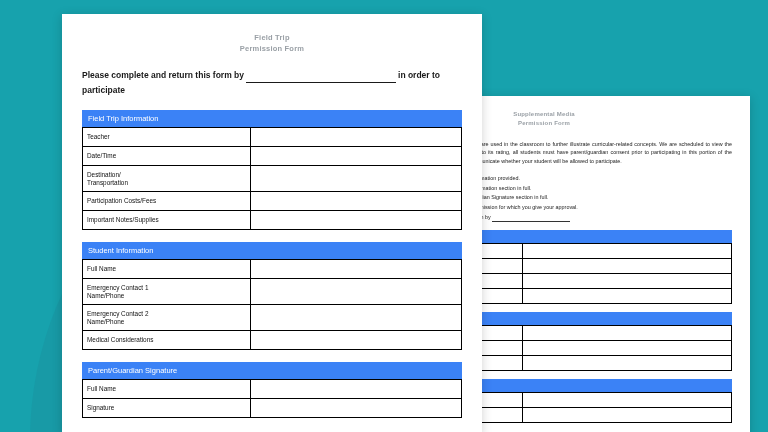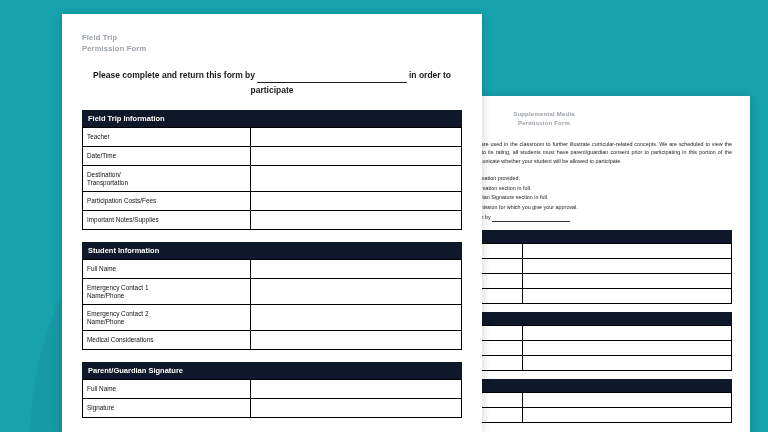--- a/index.html
+++ b/index.html
@@ -49,50 +49,49 @@
     left: 62px;
     top: 14px;
     width: 420px;
     height: 420px;
     padding: 18px 20px;
     box-sizing: border-box;
   }
 
   
   .doc-title {
-    text-align: left;
+    text-align: center;
     color: #9aa0a6;
     font-size: 7.5px;
     font-weight: bold;
     line-height: 11px;
     letter-spacing: .2px;
   }
   .intro {
     margin-top: 14px;
-    text-align: center;
     font-size: 8.5px;
     font-weight: bold;
     color: #1a1a1a;
     line-height: 15px;
   }
   .intro .rule {
     display: inline-block;
     width: 150px;
     border-bottom: 1px solid #1a1a1a;
     height: 9px;
     vertical-align: bottom;
     margin: 0 2px;
   }
 
   
   .bar {
-    background: #0f172a;
+    background: #3b82f6;
     color: #ffffff;
     font-size: 7.5px;
-    font-weight: bold;
+    font-weight: normal;
     padding: 4px 6px;
     box-sizing: border-box;
   }
   .bar-sm {
     font-size: 6.2px;
     padding: 3px 5px;
   }
 
   
   table.form {

